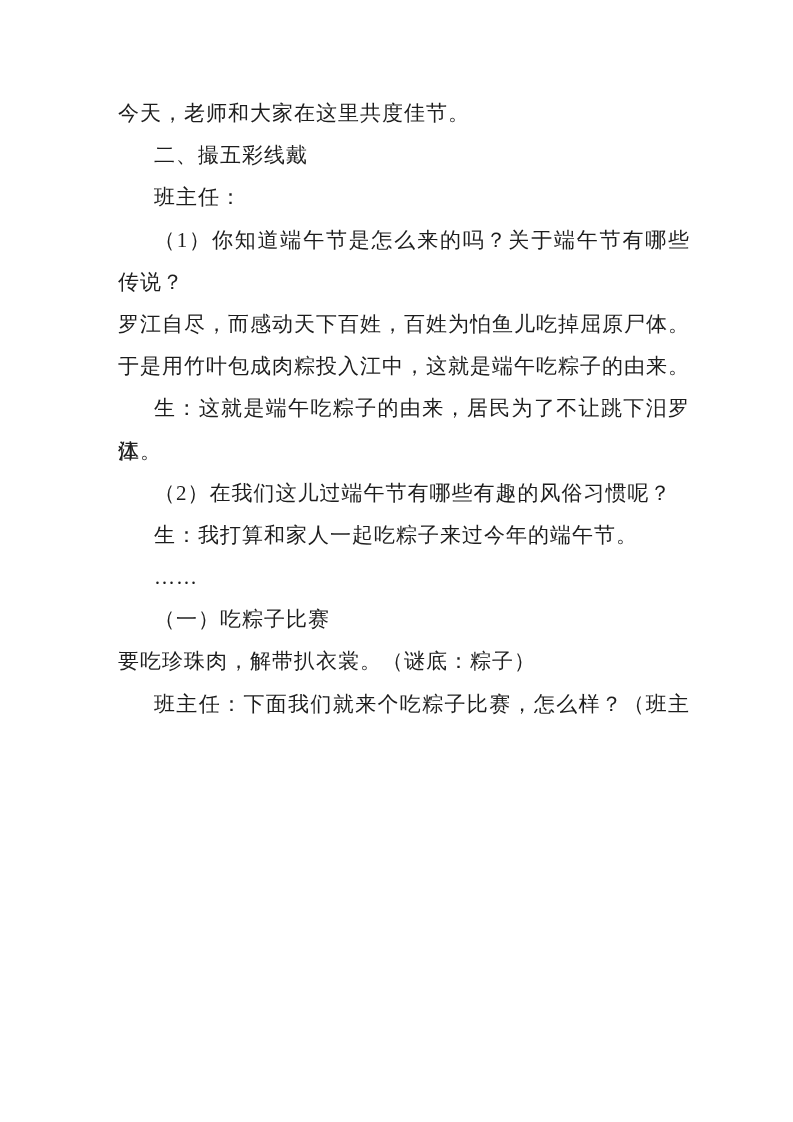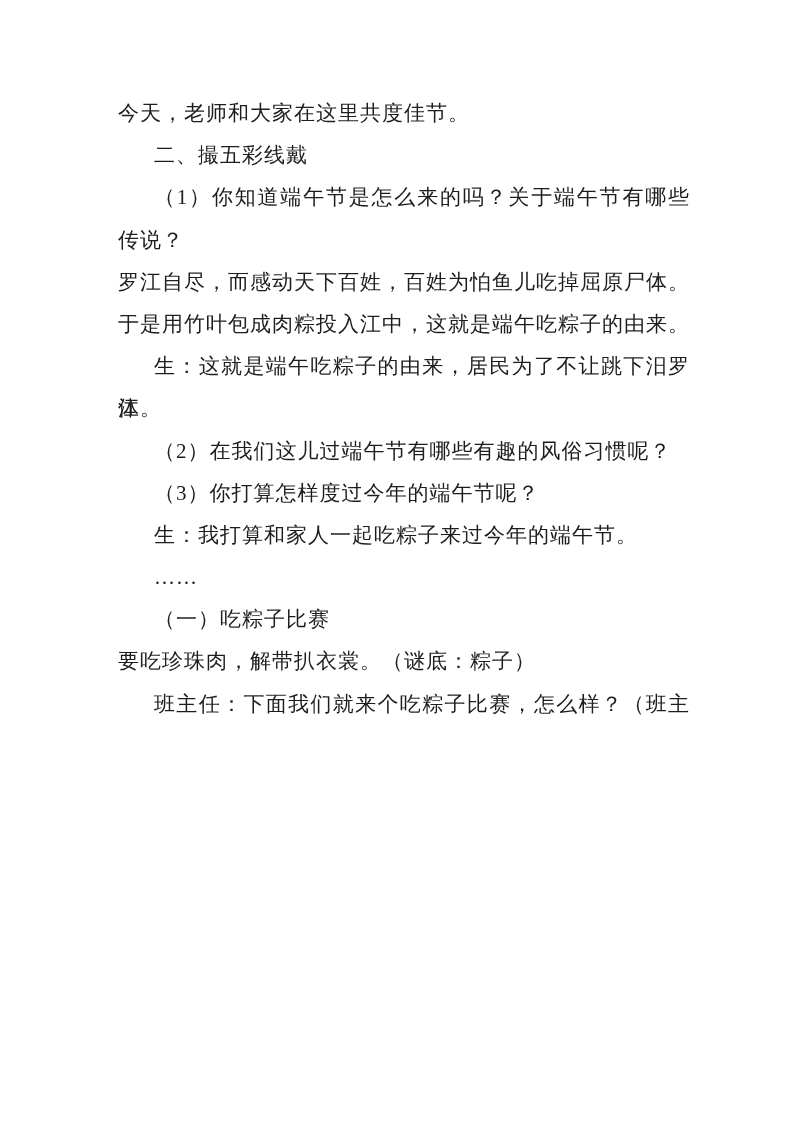--- a/index.html
+++ b/index.html
@@ -46,27 +46,27 @@
     text-align-last: justify;
   }
 </style>
 </head>
 <body style="background: rgb(255, 255, 255);">
 
 <div class="page">
   <div class="content" id="document-content" style="color: rgb(29, 29, 29);">
       <div class="line">今天，老师和大家在这里共度佳节。</div>
       <div class="line indent">二、撮五彩线戴</div>
+      <div class="line indent">班主任：</div>
       <div class="line indent justify">（1）你知道端午节是怎么来的吗？关于端午节有哪些</div>
       <div class="line">传说？</div>
       <div class="line justify">罗江自尽，而感动天下百姓，百姓为怕鱼儿吃掉屈原尸体。</div>
       <div class="line justify">于是用竹叶包成肉粽投入江中，这就是端午吃粽子的由来。</div>
       <div class="line indent justify">生：这就是端午吃粽子的由来，居民为了不让跳下汨罗江</div>
       <div class="line">体。</div>
       <div class="line indent">（2）在我们这儿过端午节有哪些有趣的风俗习惯呢？</div>
-      <div class="line indent">（3）你打算怎样度过今年的端午节呢？</div>
       <div class="line indent">生：我打算和家人一起吃粽子来过今年的端午节。</div>
       <div class="line indent">……</div>
       <div class="line indent">（一）吃粽子比赛</div>
       <div class="line">要吃珍珠肉，解带扒衣裳。（谜底：粽子）</div>
       <div class="line indent justify">班主任：下面我们就来个吃粽子比赛，怎么样？（班主</div>
     </div>
 </div>
 
 </body></html>

